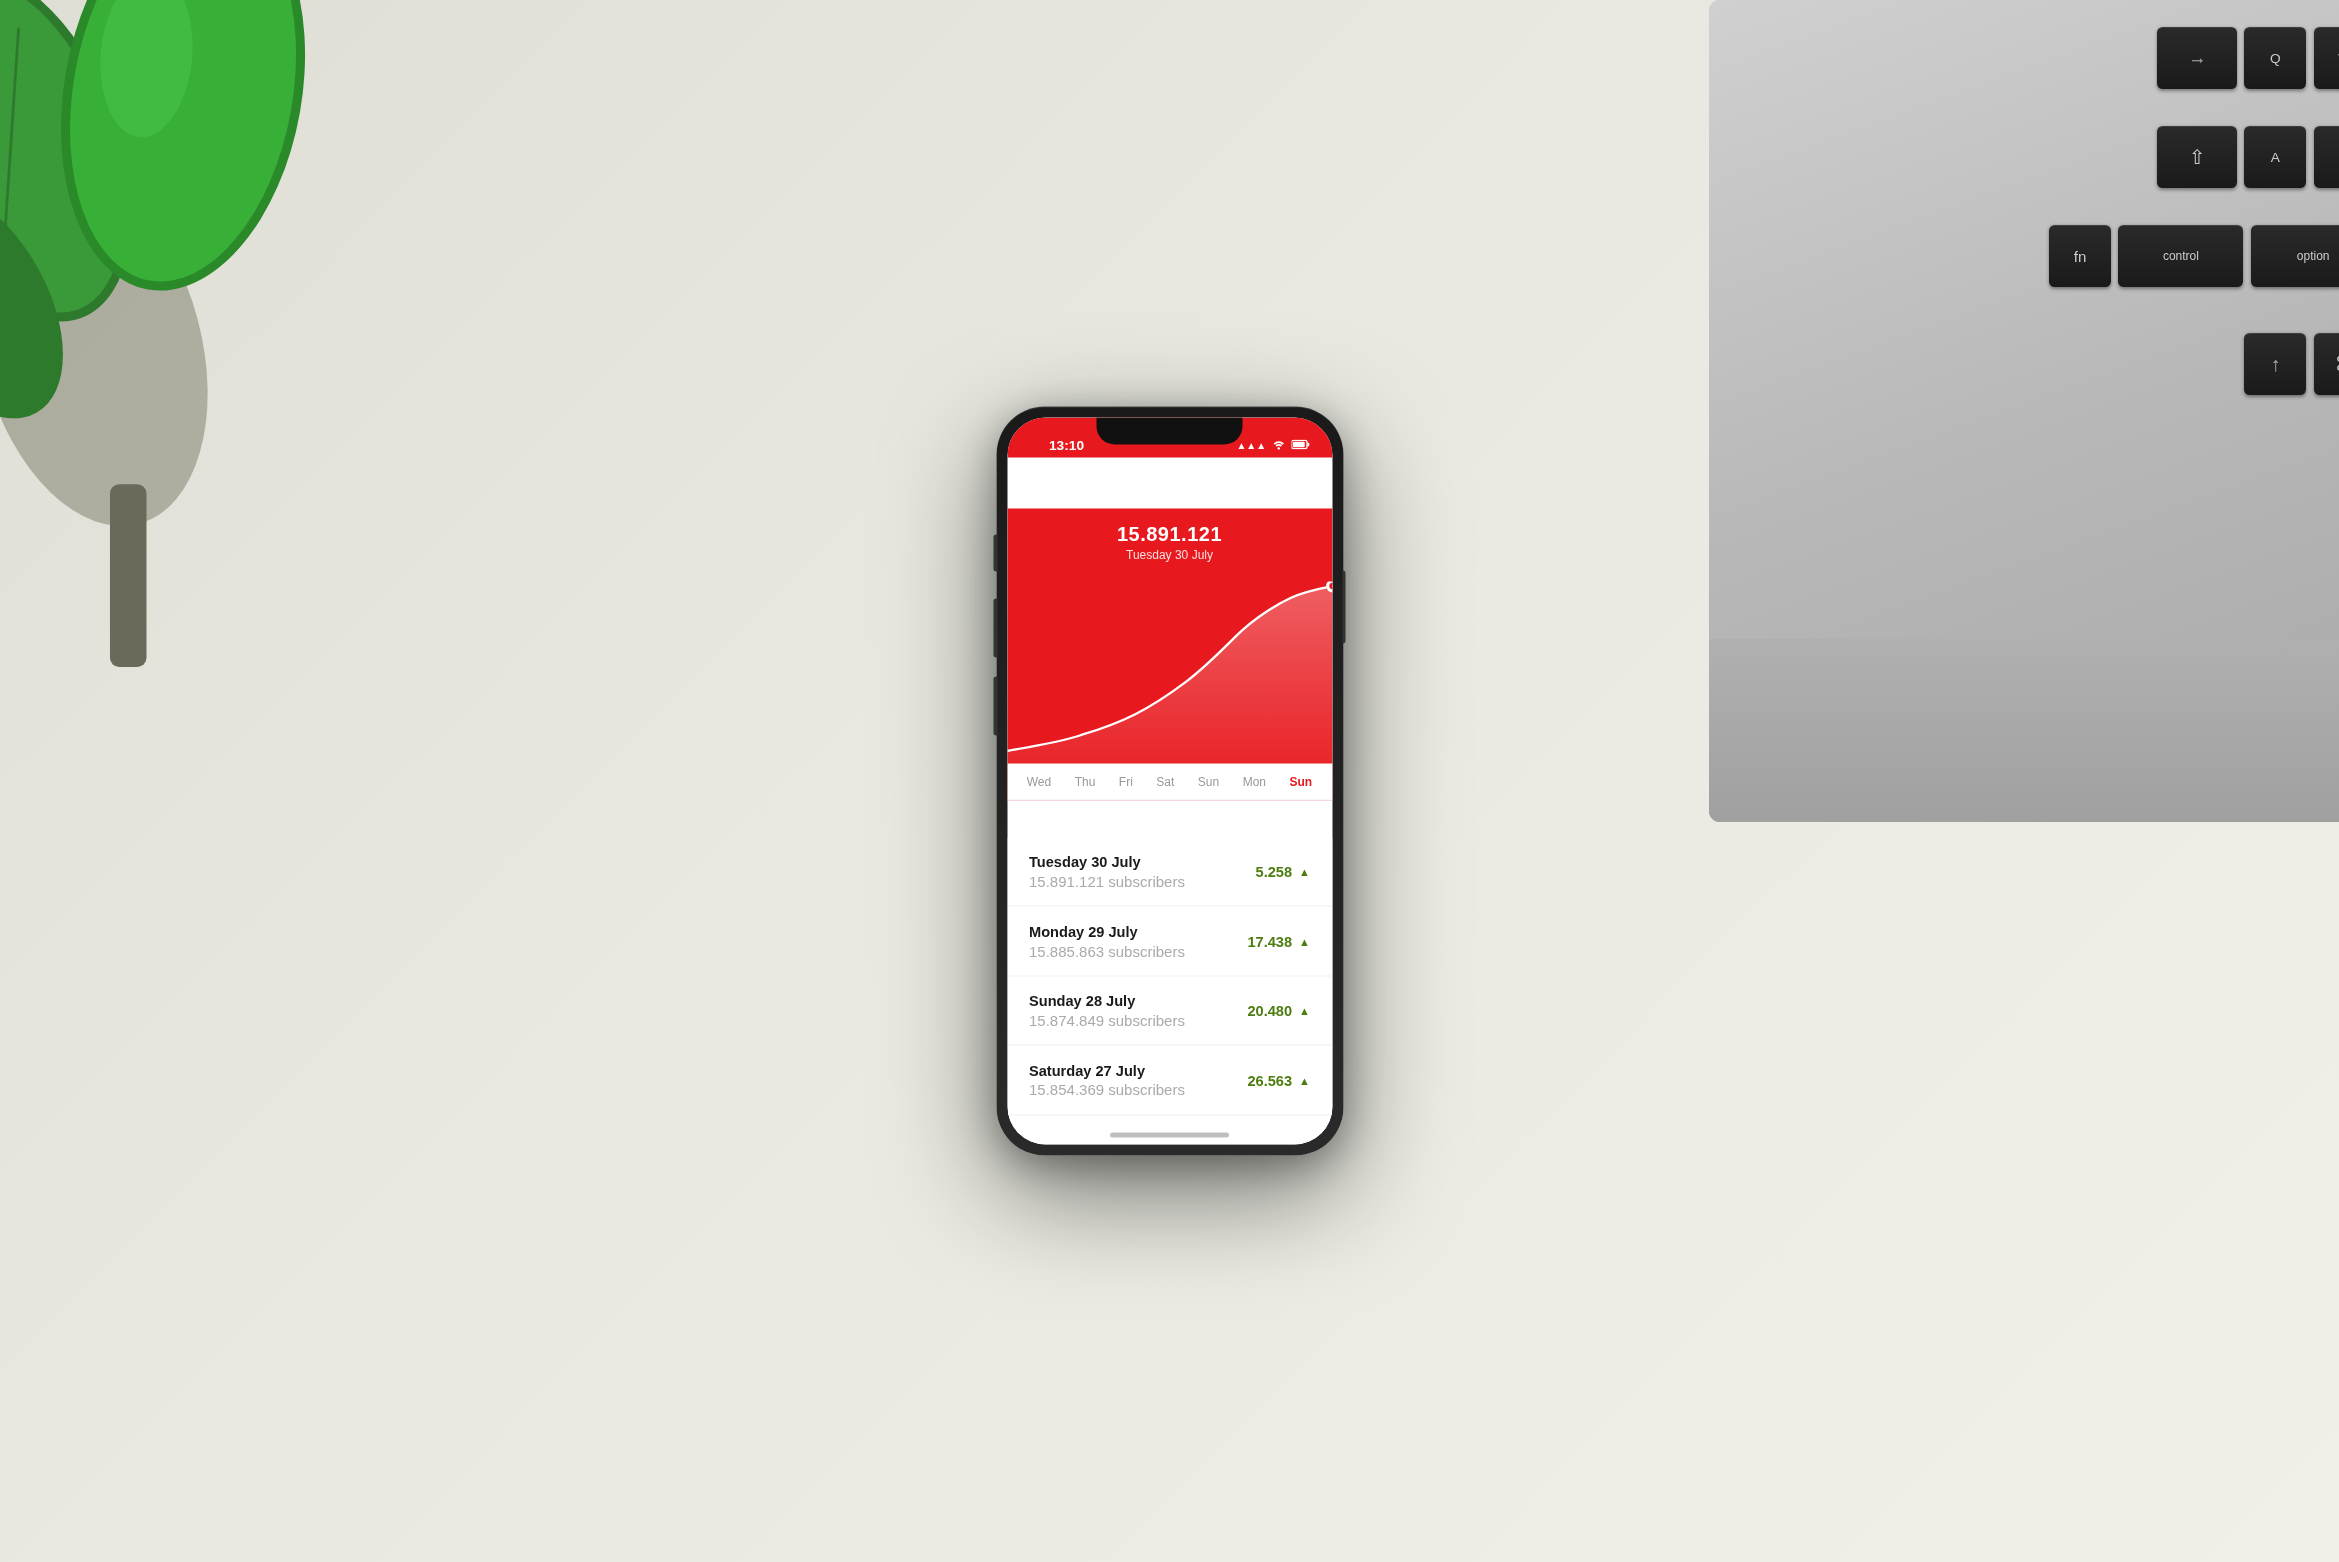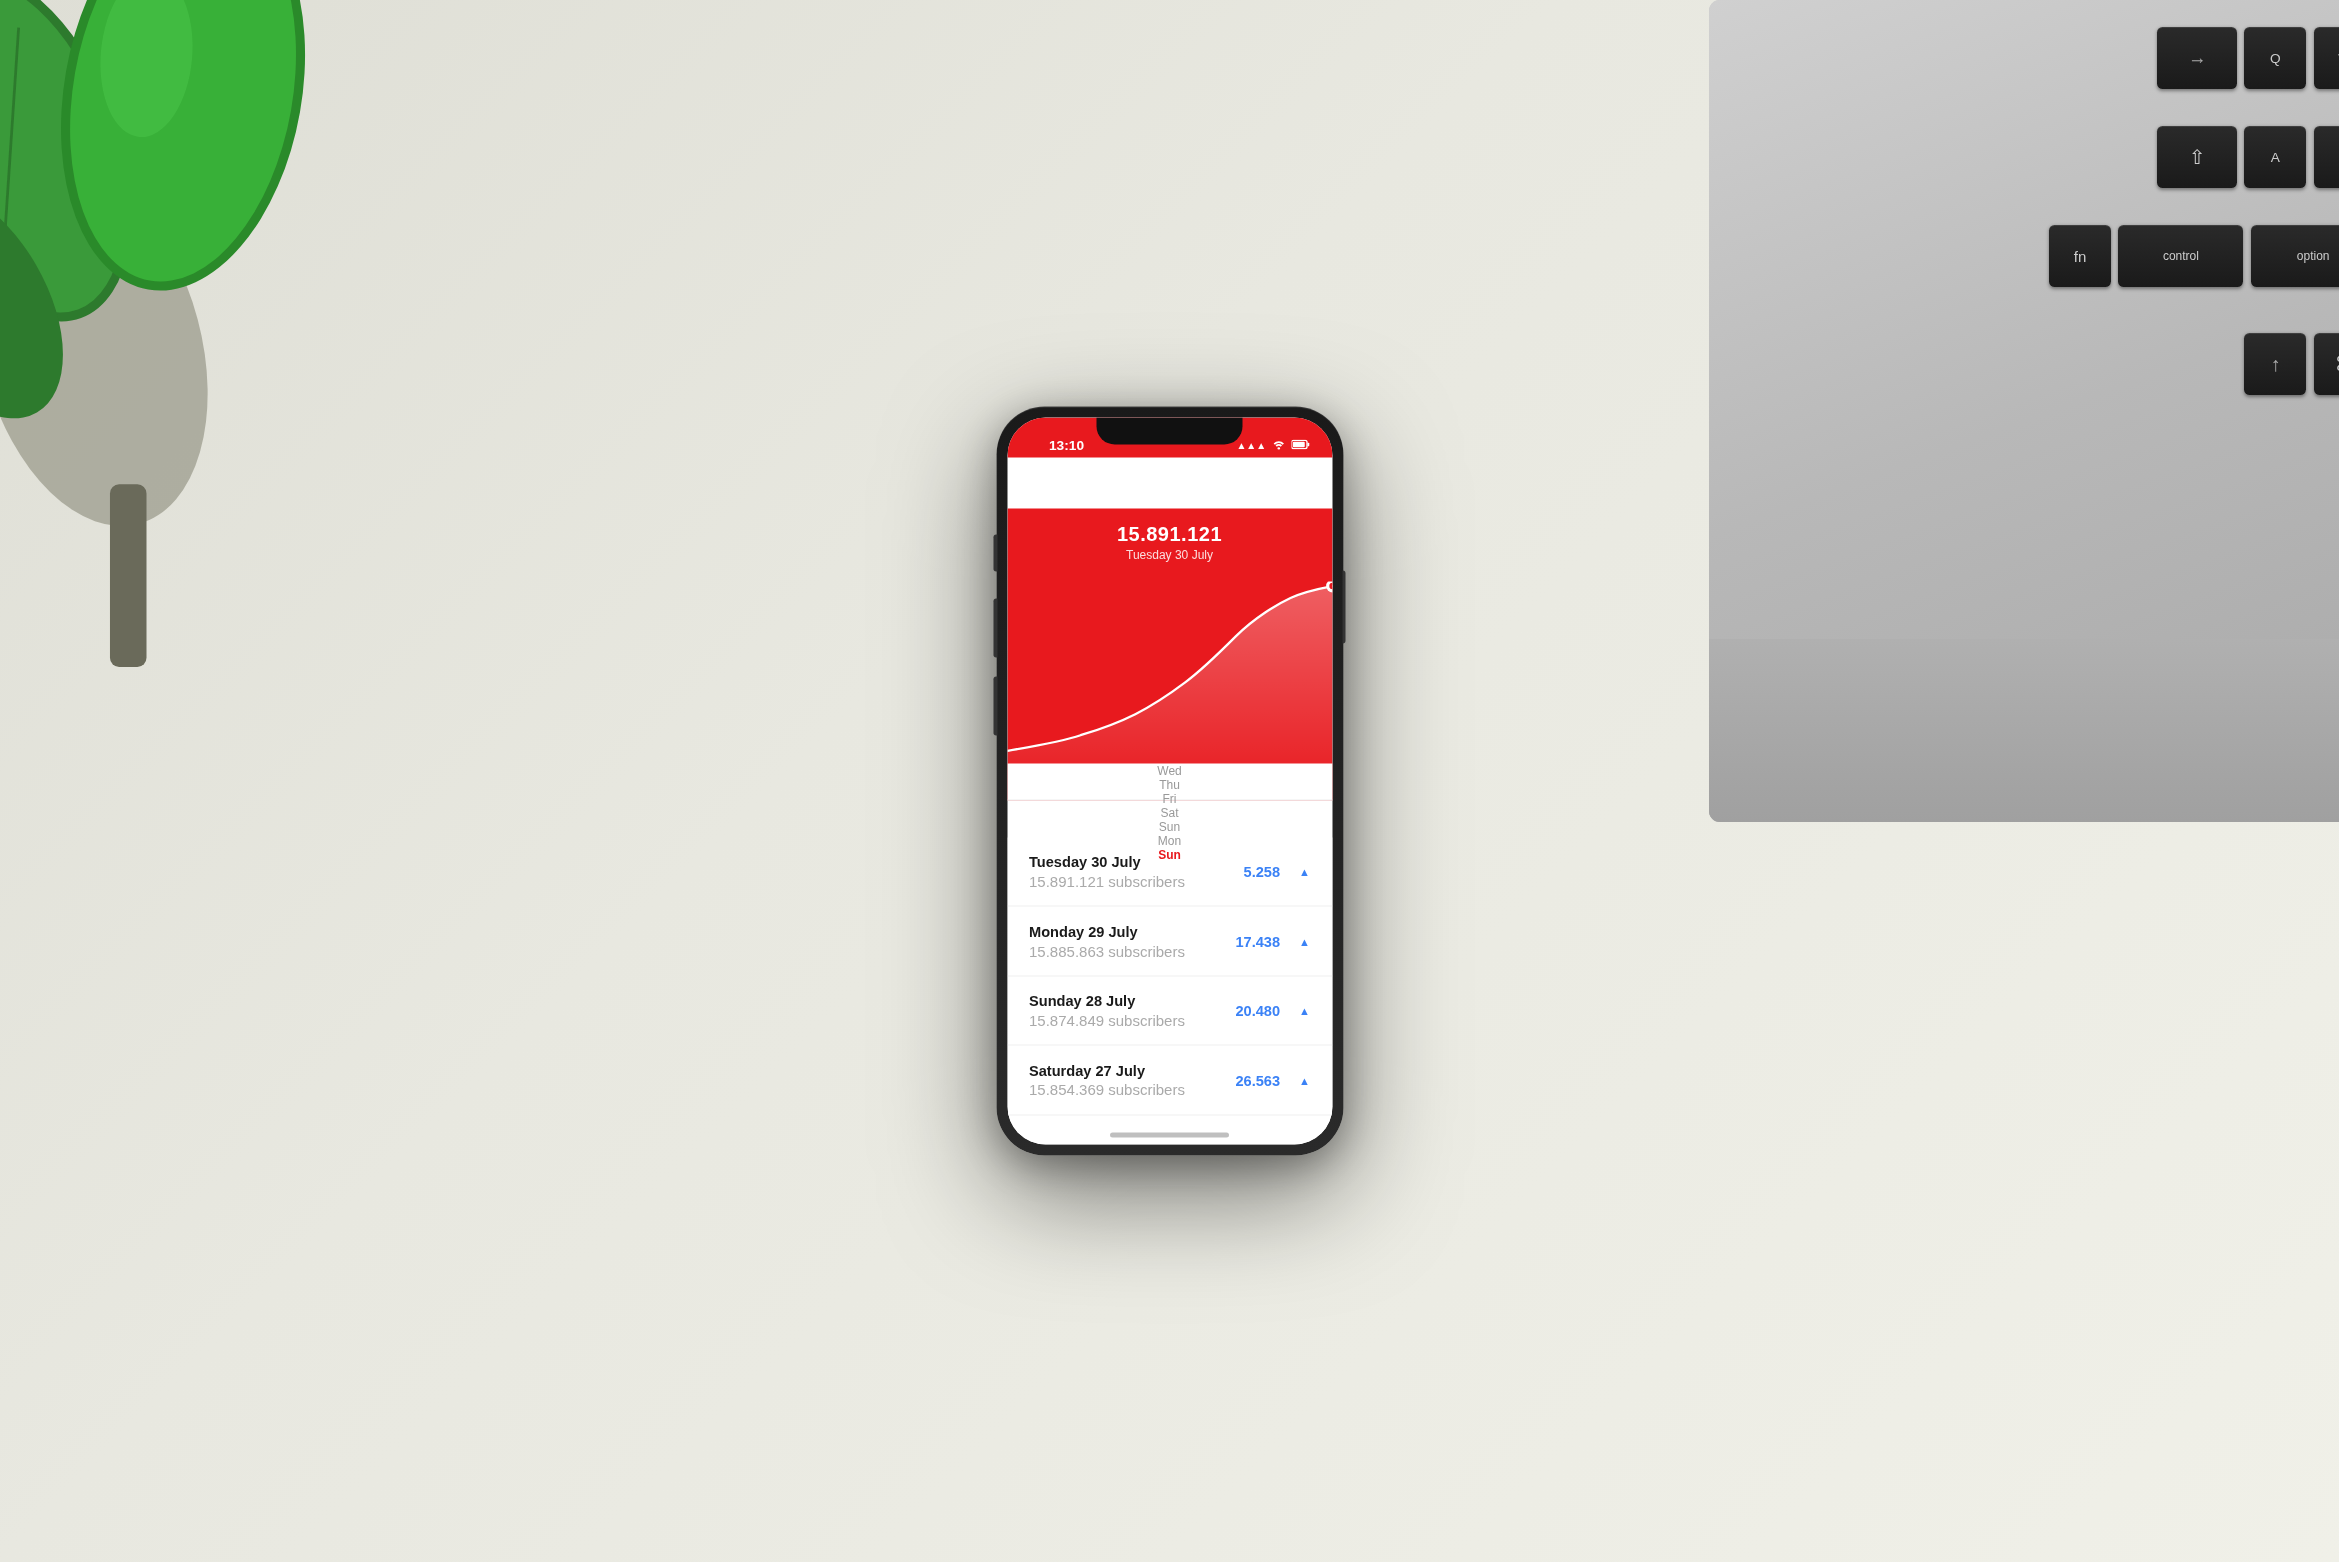--- a/index.html
+++ b/index.html
@@ -273,21 +273,20 @@
       bottom: 0;
       left: 0;
       right: 0;
       height: 37px;
       background: #fff;
       display: flex;
       align-items: center;
       justify-content: space-around;
       padding: 0 8px;
       border-bottom: 0.9px solid #eee;
-      flex-direction: column;
     }
 
     .day-label {
       font-size: 12px;
       color: #999;
     }
 
     .day-label.active {
       color: #e8191e;
       font-weight: 600;
@@ -322,26 +321,26 @@
       color: #1a1a1a;
     }
 
     .list-item-subs {
       font-size: 15px;
       color: #aaa;
       margin-top: 2.7px;
     }
 
     .list-item-change {
-      color: #3b82f6;
+      color: #4d7c0f;
       font-size: 14.6px;
       font-weight: 600;
       display: flex;
       align-items: center;
-      gap: 19px;
+      gap: 7px;
     }
 
     .list-item-change .arrow-up {
       font-size: 11px;
     }
 
     
     .home-indicator {
       position: absolute;
       bottom: 7.3px;

